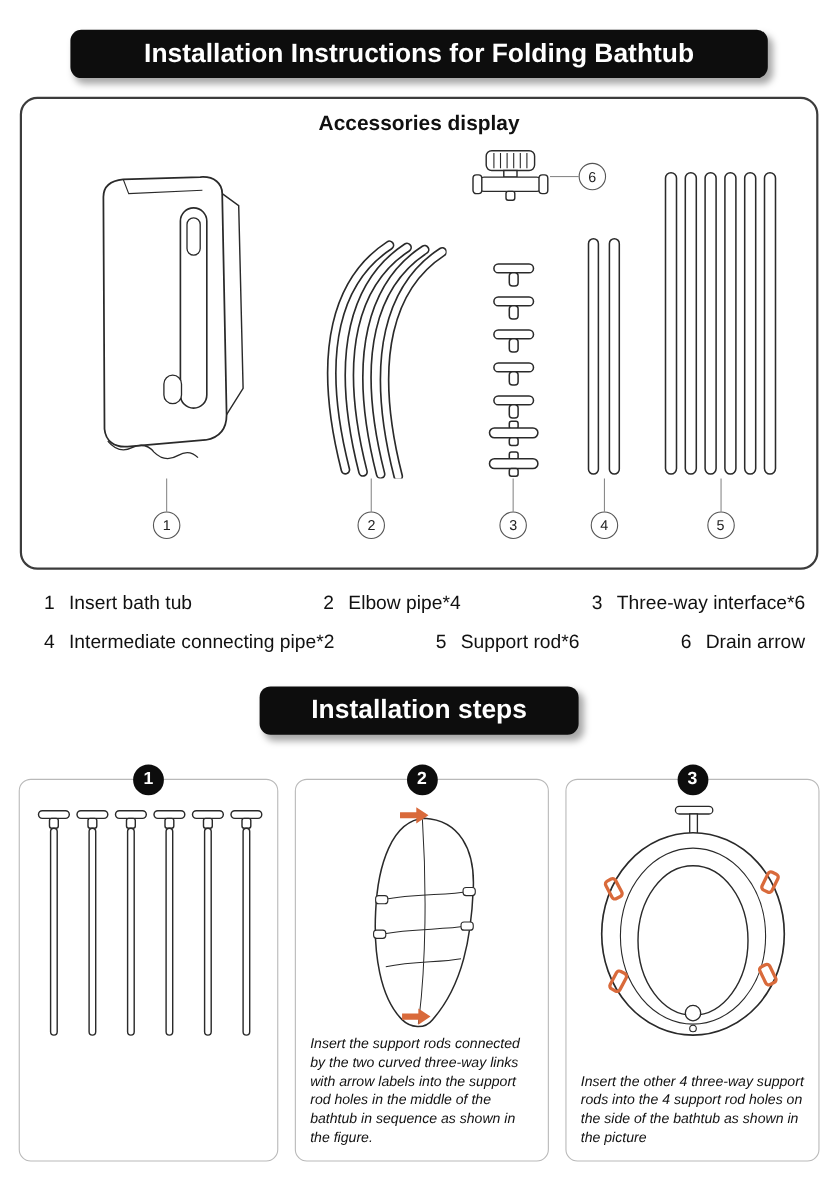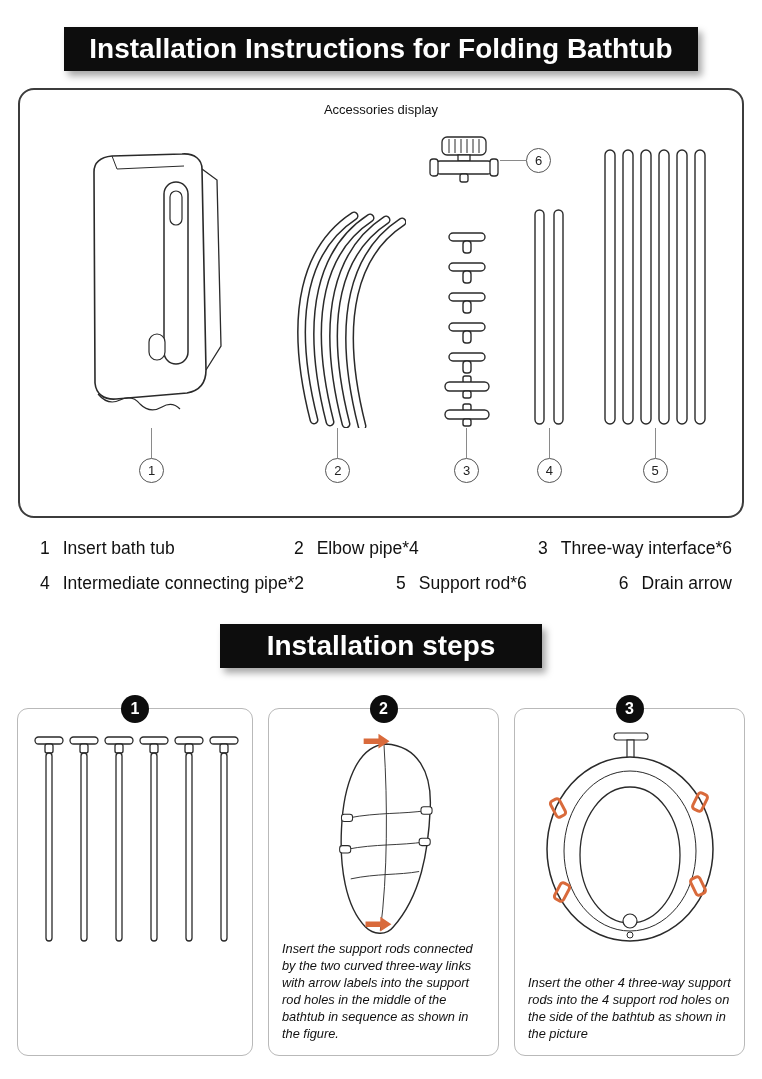--- a/index.html
+++ b/index.html
@@ -1,29 +1,29 @@
 <!DOCTYPE html>
 <html><head>
 <meta charset="utf-8">
 <style>
   * { margin:0; padding:0; box-sizing:border-box; }
   body { background:#ffffff; font-family:"Liberation Sans", sans-serif; color:#111; }
   .page { position:relative; width:762px; height:1079px; margin:0 auto; background:#fff; overflow:hidden; }
 
   
-  .banner { background:#0d0d0d; color:#fff; font-weight:bold; font-size:28px;
+  .banner { background:#0d0d0d; color:#fff; font-weight:bold; font-size:24px;
             display:flex; align-items:center; justify-content:center;
-            border-radius:0; box-shadow:4px 5px 7px rgba(0,0,0,0.35); }
+            border-radius:10px; box-shadow:4px 5px 7px rgba(0,0,0,0.35); }
   .banner.header { width:634px; height:44px; margin:27px auto 0; }
-  .banner.steps-title { width:322px; height:44px; margin:30px auto 0; }
+  .banner.steps-title { width:290px; height:44px; margin:30px auto 0; }
 
   
   .acc-panel { position:relative; margin:17px 18px 0; height:430px;
                border:2px solid #3c3c3c; border-radius:16px; background:#fff; }
-  .acc-title { text-align:center; font-size:13px; font-weight:normal; margin-top:12px; }
+  .acc-title { text-align:center; font-size:19px; font-weight:bold; margin-top:12px; }
   .acc-row { display:flex; align-items:flex-end; justify-content:space-between;
              padding:0 34px 14px 44px; height:380px; }
   .acc-col { display:flex; flex-direction:column; align-items:center; }
   .vline { width:1px; height:30px; background:#8a8a8a; }
   .hline { width:26px; height:1px; background:#8a8a8a; }
   .circ { width:25px; height:25px; border:1.2px solid #555; border-radius:50%;
           display:flex; align-items:center; justify-content:center;
           font-size:13px; color:#222; background:#fff; flex:0 0 auto; }
   .valve-group { position:absolute; top:44px; left:408px; display:flex; align-items:center; }
 

